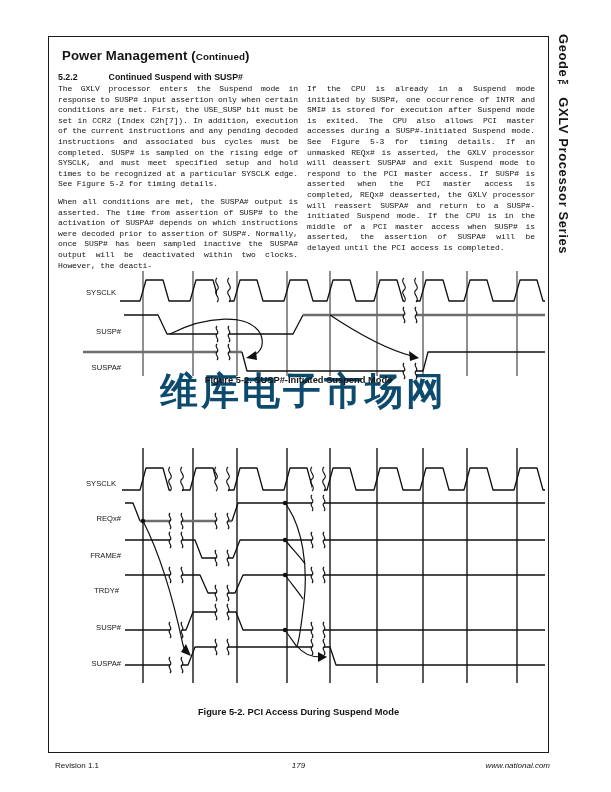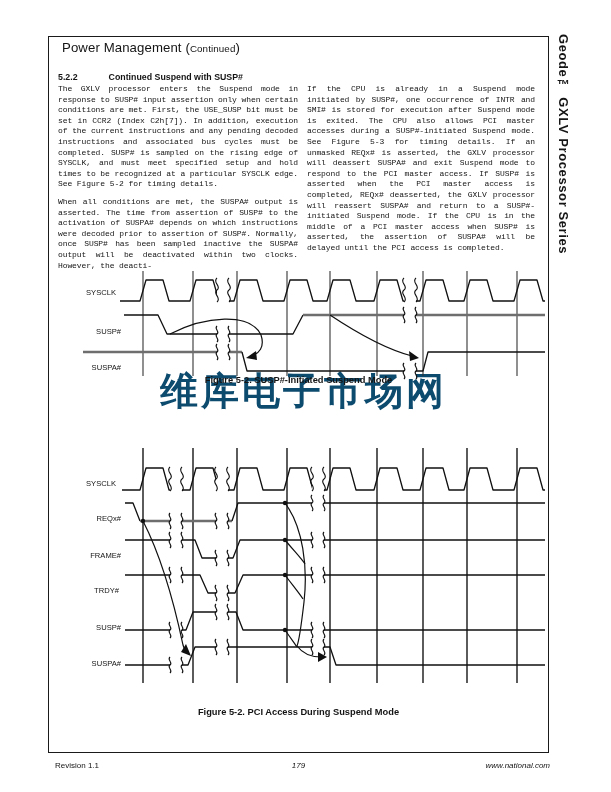--- a/index.html
+++ b/index.html
@@ -2,21 +2,21 @@
 <html><head>
 <meta charset="utf-8">
 <style>
   html,body{margin:0;padding:0;background:#ffffff;}
   body{width:611px;height:792px;position:relative;overflow:hidden;
        font-family:"Liberation Sans","DejaVu Sans",sans-serif;color:#141414;}
   .abs{position:absolute;}
   
   .page-box{left:48px;top:36px;width:499px;height:715px;border:1.6px solid #1a1a1a;z-index:1;}
   
-  .doc-title{left:62px;top:40px;font-size:13.2px;font-weight:normal;letter-spacing:.1px;z-index:3;}
+  .doc-title{left:62px;top:48px;font-size:13.2px;font-weight:bold;letter-spacing:.1px;z-index:3;}
   .doc-title .small{font-size:9.8px;}
   .sidebar-title{left:556px;top:34px;writing-mode:vertical-rl;font-size:13px;font-weight:bold;
                  letter-spacing:.6px;white-space:nowrap;z-index:3;}
   .section-head{left:58px;top:72px;font-size:8.8px;font-weight:bold;z-index:3;}
   .section-head .num{margin-right:31px;}
   
   .col{font-size:8px;line-height:10.6px;letter-spacing:-0.1px;text-align:justify;z-index:3;font-family:Liberation Mono, monospace;}
   .col p{margin:0 0 7px 0;}
   .col-left{left:58px;top:84px;width:240px;}
   .col-right{left:307px;top:84px;width:228px;}

